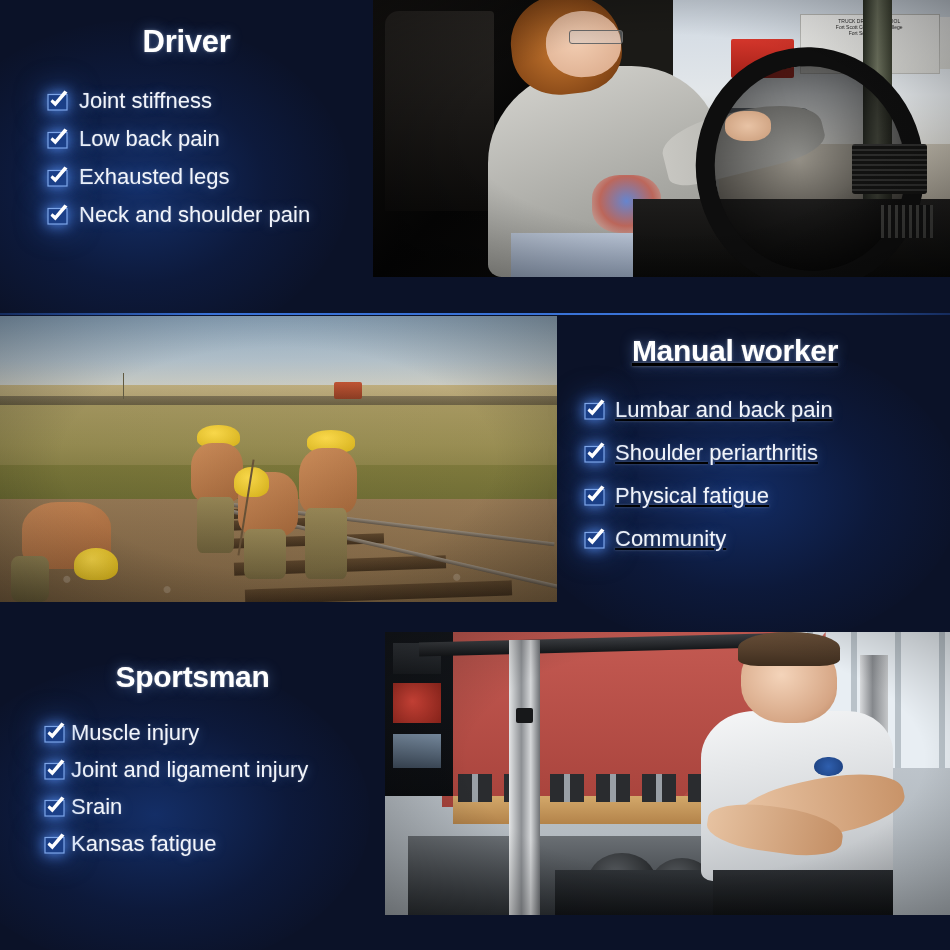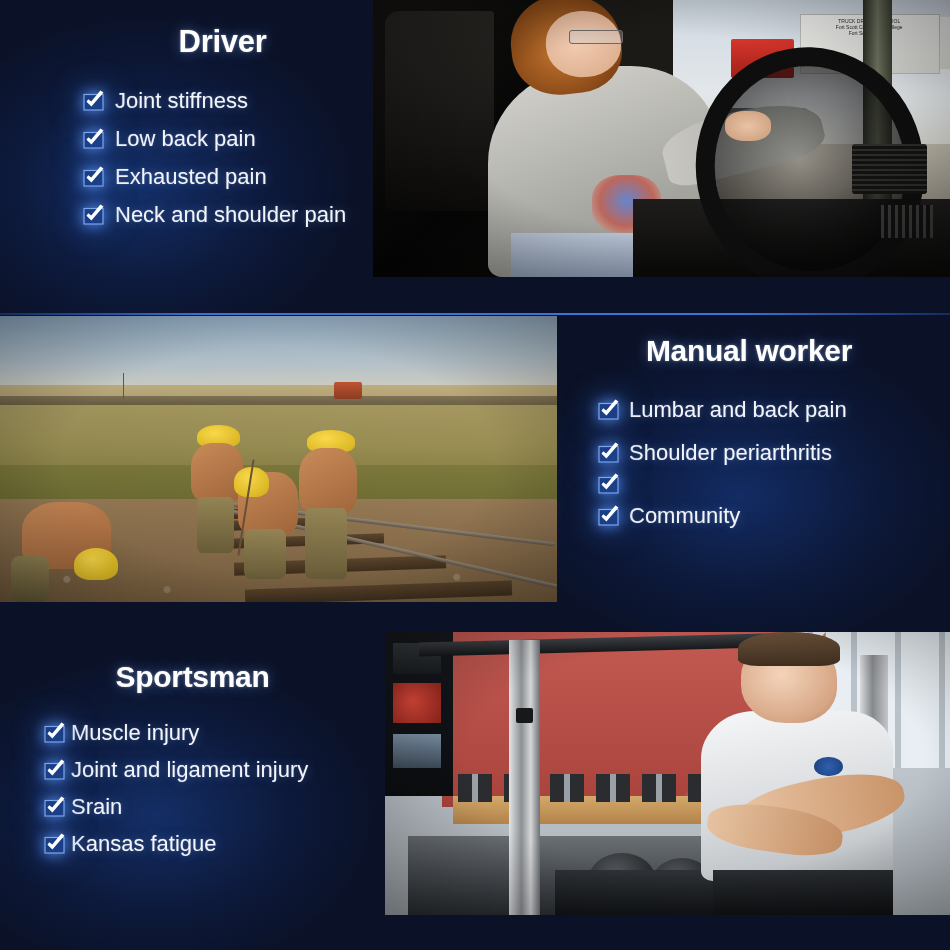--- a/index.html
+++ b/index.html
@@ -313,21 +313,21 @@
     <div class="ly p3-torso"></div>
     <div class="ly p3-shorts"></div>
     <div class="ly p3-head"></div>
     <div class="ly p3-hair"></div>
     <div class="ly p3-armR"></div>
     <div class="ly p3-armL"></div>
     <div class="ly p3-logo"></div>
     <div class="ly p3-vig"></div>
   </div>
 
-  <div class="block" id="block-driver" style="left:0;top:24px;width:373px;padding-left:36px;">
+  <div class="block" id="block-driver" style="left:0;top:24px;width:373px;">
     <h2 style="font-size:31px;text-align:center;margin-bottom:22px;">Driver</h2>
     <ul class="items" style="padding-left:47px;font-size:22px;line-height:38px;">
       <li>
         <span class="cbox">
           <svg width="21" height="20" viewBox="0 0 21 20" aria-hidden="true">
             <rect x="1" y="3.5" width="19" height="15.5" fill="#1b3f87" stroke="#7ea6e8" stroke-width="1.2"></rect>
             <path d="M3.5 10.8 L8.4 15.6 L20.5 1.5 L17.4 -0.4 L8.2 10.6 L5.2 8.3 Z" fill="#ffffff"></path>
           </svg>
         </span>
         <span class="lbl" style="margin-left:11px;">Joint stiffness</span>
@@ -341,35 +341,35 @@
         </span>
         <span class="lbl" style="margin-left:11px;">Low back pain</span>
       </li>
       <li>
         <span class="cbox">
           <svg width="21" height="20" viewBox="0 0 21 20" aria-hidden="true">
             <rect x="1" y="3.5" width="19" height="15.5" fill="#1b3f87" stroke="#7ea6e8" stroke-width="1.2"></rect>
             <path d="M3.5 10.8 L8.4 15.6 L20.5 1.5 L17.4 -0.4 L8.2 10.6 L5.2 8.3 Z" fill="#ffffff"></path>
           </svg>
         </span>
-        <span class="lbl" style="margin-left:11px;">Exhausted pain</span>
+        <span class="lbl" style="margin-left:11px;">Exhausted legs</span>
       </li>
       <li>
         <span class="cbox">
           <svg width="21" height="20" viewBox="0 0 21 20" aria-hidden="true">
             <rect x="1" y="3.5" width="19" height="15.5" fill="#1b3f87" stroke="#7ea6e8" stroke-width="1.2"></rect>
             <path d="M3.5 10.8 L8.4 15.6 L20.5 1.5 L17.4 -0.4 L8.2 10.6 L5.2 8.3 Z" fill="#ffffff"></path>
           </svg>
         </span>
         <span class="lbl" style="margin-left:11px;">Neck and shoulder pain</span>
       </li>
     </ul>
   </div>
 
-  <div class="block" id="block-manual" style="left:554px;top:334px;width:390px;">
+  <div class="block" id="block-manual" style="left:540px;top:334px;width:390px;text-decoration:underline;">
     <h2 style="font-size:30px;text-align:center;margin-bottom:20px;">Manual worker</h2>
     <ul class="items" style="padding-left:44px;font-size:22px;line-height:43px;">
       <li>
         <span class="cbox">
           <svg width="21" height="20" viewBox="0 0 21 20" aria-hidden="true">
             <rect x="1" y="3.5" width="19" height="15.5" fill="#1b3f87" stroke="#7ea6e8" stroke-width="1.2"></rect>
             <path d="M3.5 10.8 L8.4 15.6 L20.5 1.5 L17.4 -0.4 L8.2 10.6 L5.2 8.3 Z" fill="#ffffff"></path>
           </svg>
         </span>
         <span class="lbl" style="margin-left:10px;">Lumbar and back pain</span>
@@ -383,20 +383,21 @@
         </span>
         <span class="lbl" style="margin-left:10px;">Shoulder periarthritis</span>
       </li>
       <li>
         <span class="cbox">
           <svg width="21" height="20" viewBox="0 0 21 20" aria-hidden="true">
             <rect x="1" y="3.5" width="19" height="15.5" fill="#1b3f87" stroke="#7ea6e8" stroke-width="1.2"></rect>
             <path d="M3.5 10.8 L8.4 15.6 L20.5 1.5 L17.4 -0.4 L8.2 10.6 L5.2 8.3 Z" fill="#ffffff"></path>
           </svg>
         </span>
+        <span class="lbl" style="margin-left:10px;">Physical fatigue</span>
       </li>
       <li>
         <span class="cbox">
           <svg width="21" height="20" viewBox="0 0 21 20" aria-hidden="true">
             <rect x="1" y="3.5" width="19" height="15.5" fill="#1b3f87" stroke="#7ea6e8" stroke-width="1.2"></rect>
             <path d="M3.5 10.8 L8.4 15.6 L20.5 1.5 L17.4 -0.4 L8.2 10.6 L5.2 8.3 Z" fill="#ffffff"></path>
           </svg>
         </span>
         <span class="lbl" style="margin-left:10px;">Community</span>
       </li>

